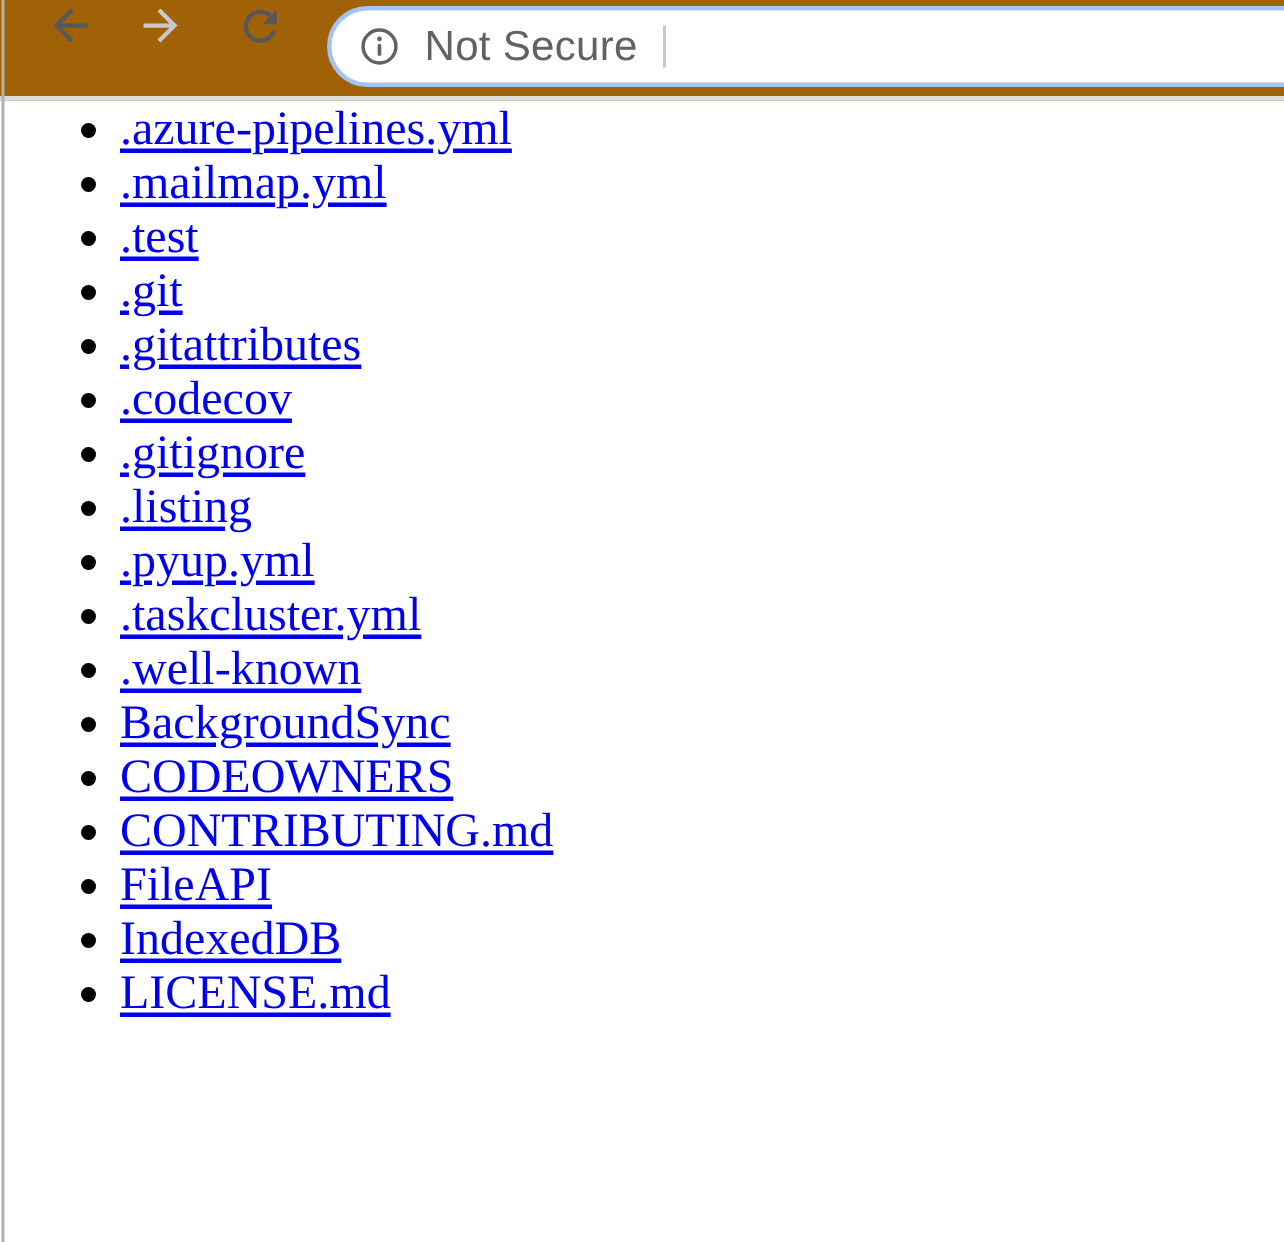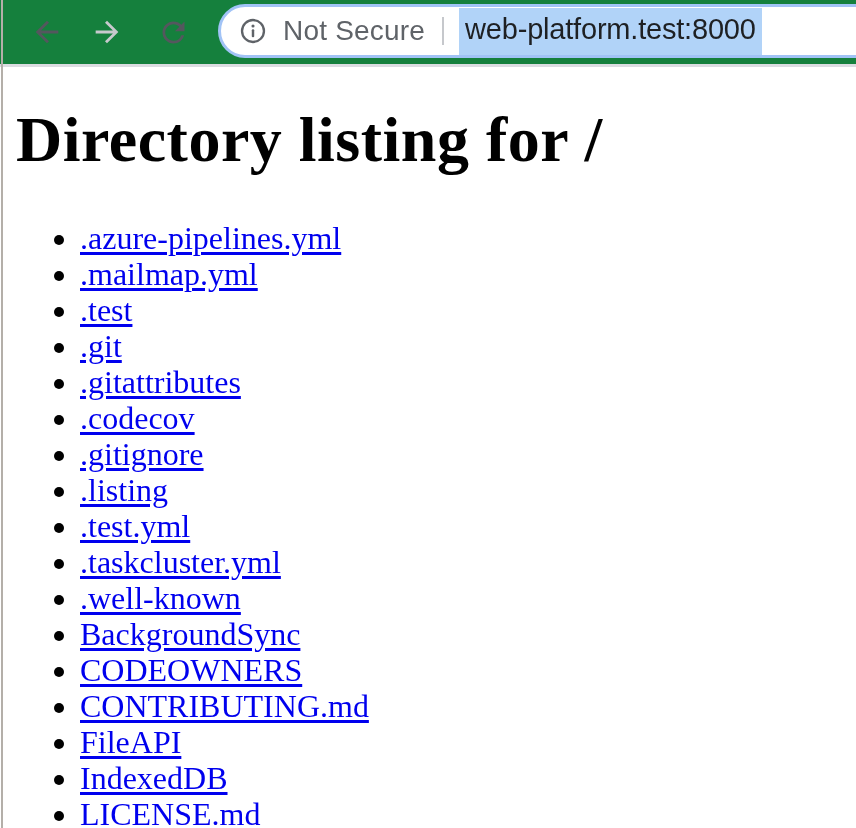--- a/index.html
+++ b/index.html
@@ -18,24 +18,23 @@
     left: 1px; top: 0;
     width: 2px; height: 828px;
     background: #b4afa9;
     z-index: 50;
   }
 
   .toolbar {
     position: relative;
     width: 856px;
     height: 67px;
-    background: #15803d;
+    background: #a16207;
     border-bottom: 3px solid #dbdce1;
     display: flex;
-    align-items: center;
     font-family: "Liberation Sans", sans-serif;
   }
   .nav-btn {
     background: none;
     border: none;
     padding: 0;
     width: 34px; height: 34px;
     display: flex;
     align-items: center;
     justify-content: center;
@@ -146,36 +145,34 @@
   <div class="omnibox">
     <span class="info-icon">
       <svg width="28" height="28" viewBox="0 0 24 24">
         <circle cx="12" cy="12" r="9.4" fill="none" stroke="#5f6368" stroke-width="2"></circle>
         <circle cx="12" cy="7.7" r="1.35" fill="#5f6368"></circle>
         <rect x="10.95" y="10.4" width="2.1" height="7" rx="1" fill="#5f6368"></rect>
       </svg>
     </span>
     <span class="security-label">Not Secure</span>
     <span class="chip-divider"></span>
-    <span class="url-selection"><span class="url-text">web-platform.test:8000</span></span>
   </div>
 </header>
 
 <main class="page">
-  <h1>Directory listing for /</h1>
   <ul>
     <li><a href="#">.azure-pipelines.yml</a></li>
     <li><a href="#">.mailmap.yml</a></li>
     <li><a href="#">.test</a></li>
     <li><a href="#">.git</a></li>
     <li><a href="#">.gitattributes</a></li>
     <li><a href="#">.codecov</a></li>
     <li><a href="#">.gitignore</a></li>
     <li><a href="#">.listing</a></li>
-    <li><a href="#">.test.yml</a></li>
+    <li><a href="#">.pyup.yml</a></li>
     <li><a href="#">.taskcluster.yml</a></li>
     <li><a href="#">.well-known</a></li>
     <li><a href="#">BackgroundSync</a></li>
     <li><a href="#">CODEOWNERS</a></li>
     <li><a href="#">CONTRIBUTING.md</a></li>
     <li><a href="#">FileAPI</a></li>
     <li><a href="#">IndexedDB</a></li>
     <li><a href="#">LICENSE.md</a></li>
   </ul>
 </main>

